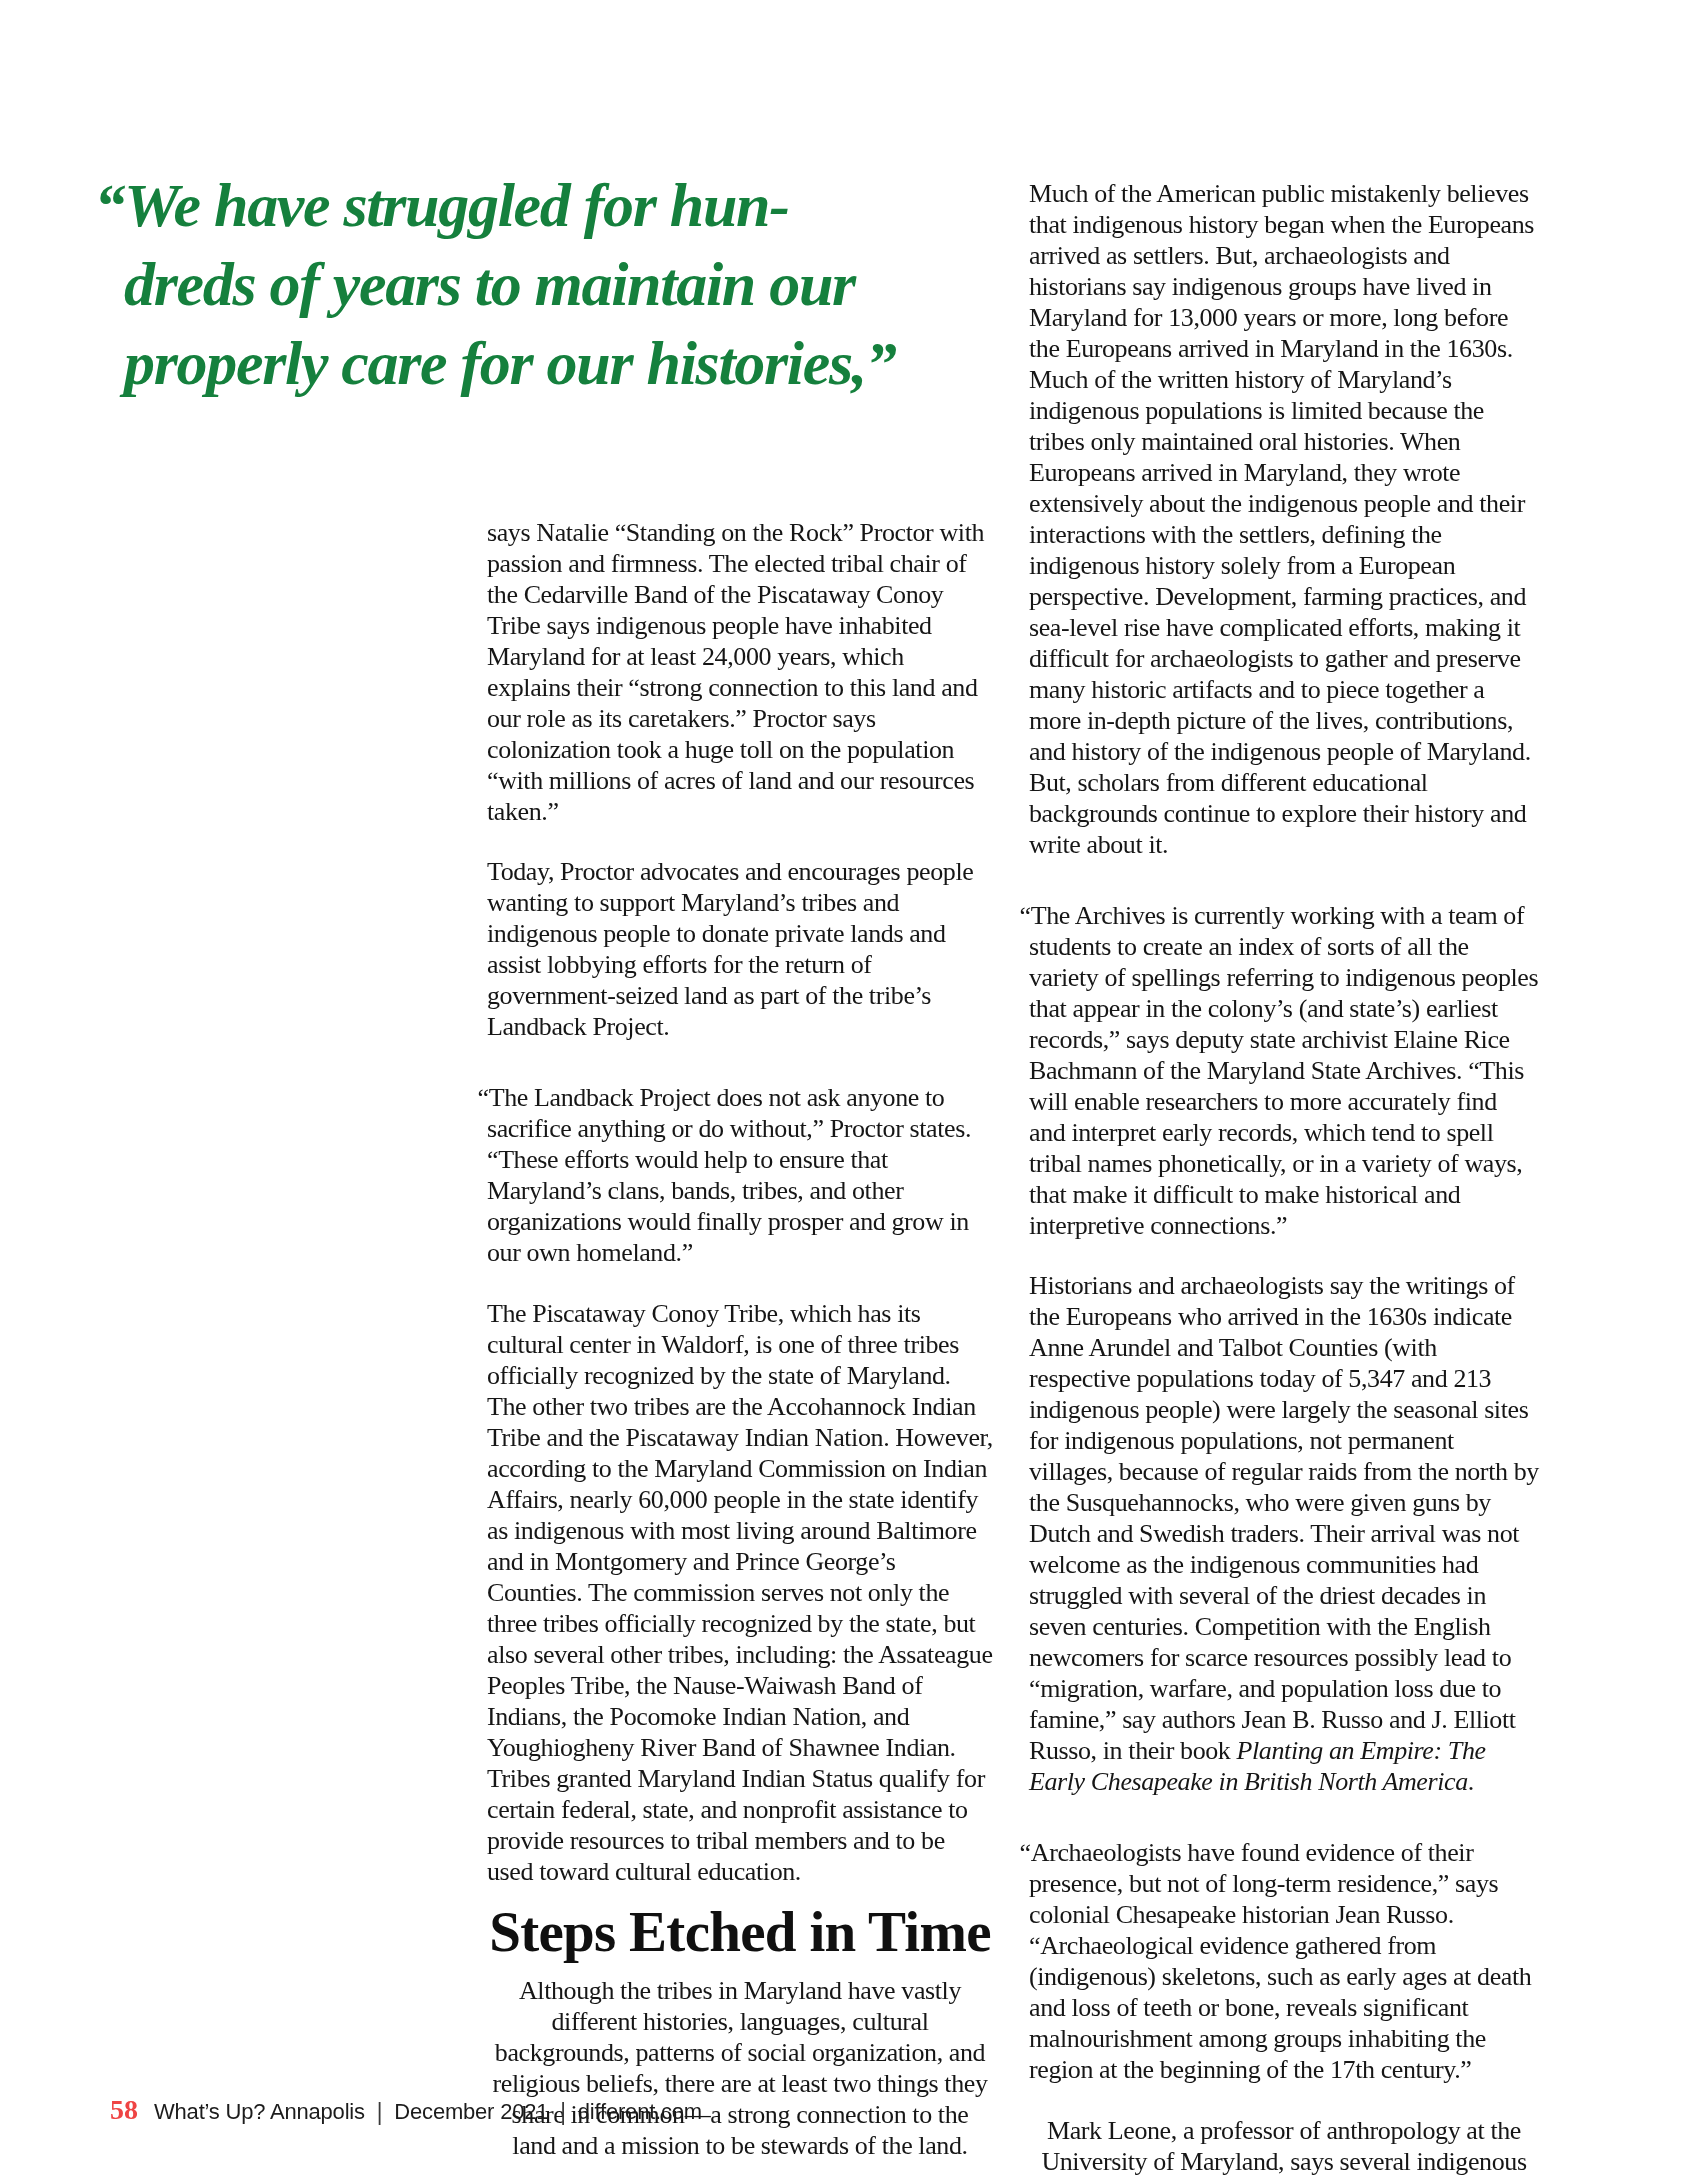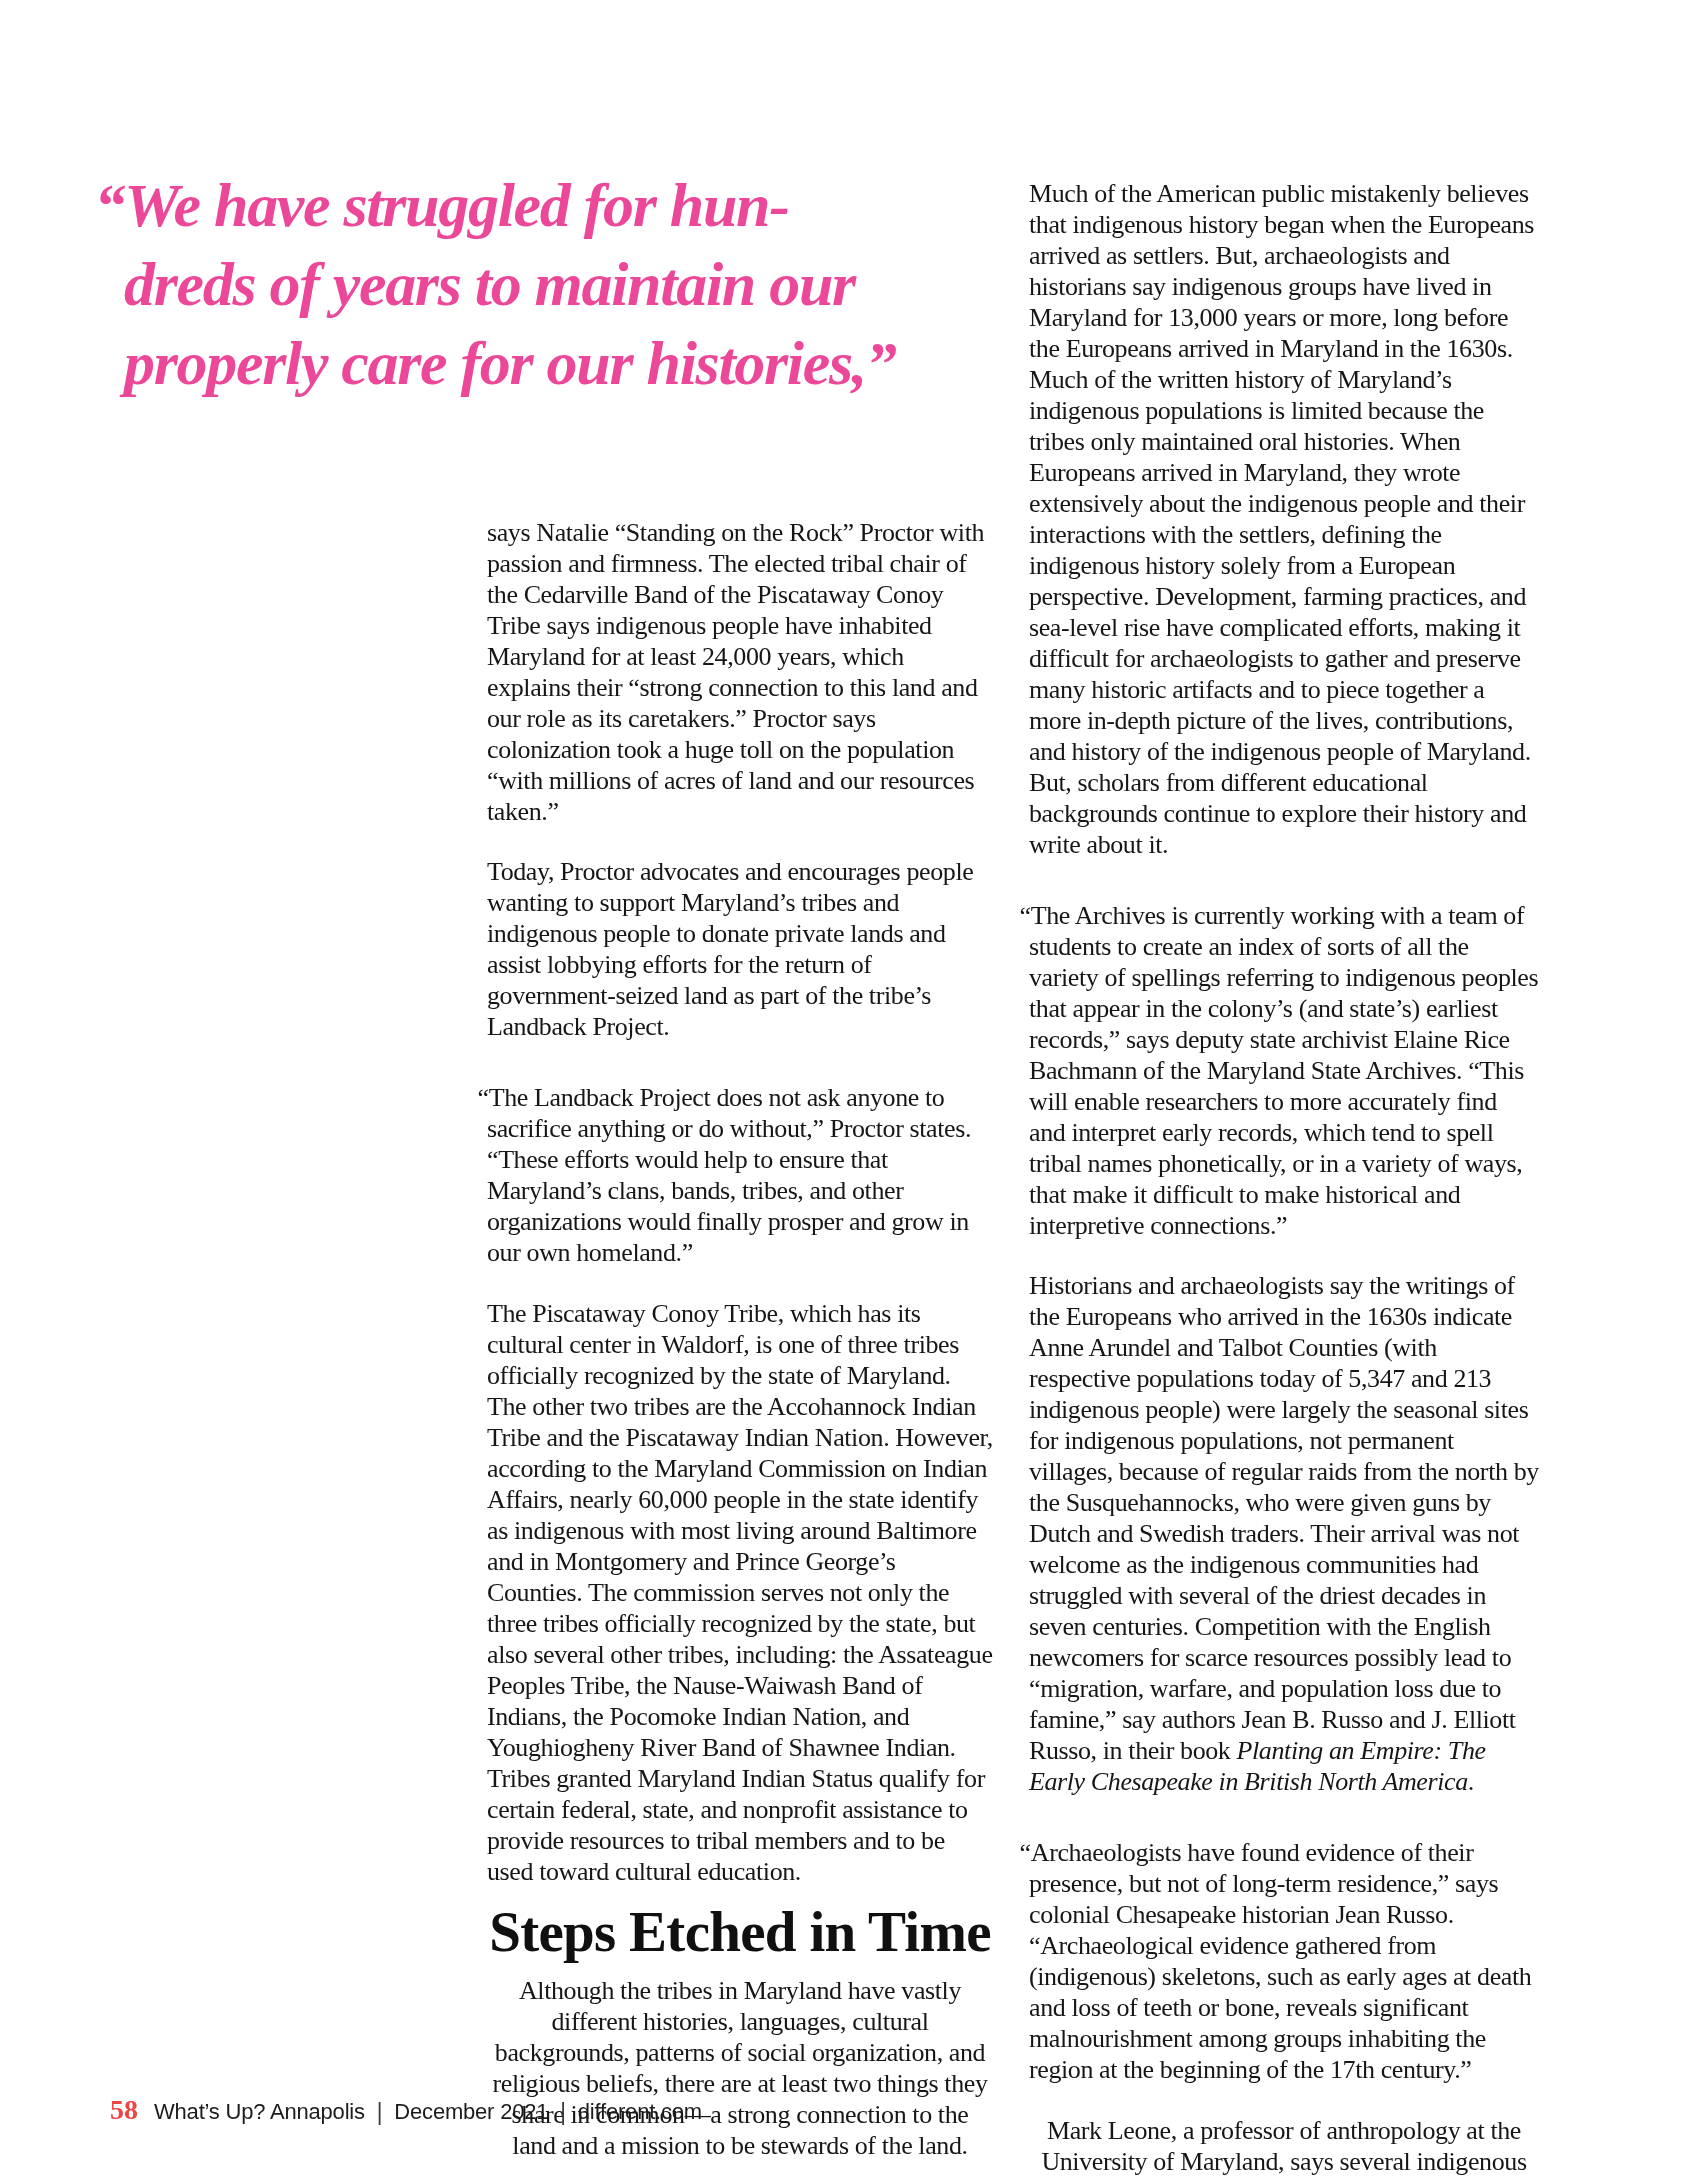--- a/index.html
+++ b/index.html
@@ -17,21 +17,21 @@
     position:absolute;
     left:124px;
     top:166px;
     width:924px;
     font-family:"Liberation Serif", serif;
     font-style:italic;
     font-weight:bold;
     font-size:62px;
     line-height:79px;
     letter-spacing:-1.3px;
-    color:#ec4899;
+    color:#15803d;
   }
   .pullquote .pq-line{white-space:nowrap;}
   .pullquote .pq-first{text-indent:-29.4px;}
   
   .col{
     position:absolute;
     font-size:26px;
     line-height:31px;
     letter-spacing:-0.4px;
     color:#161616;

